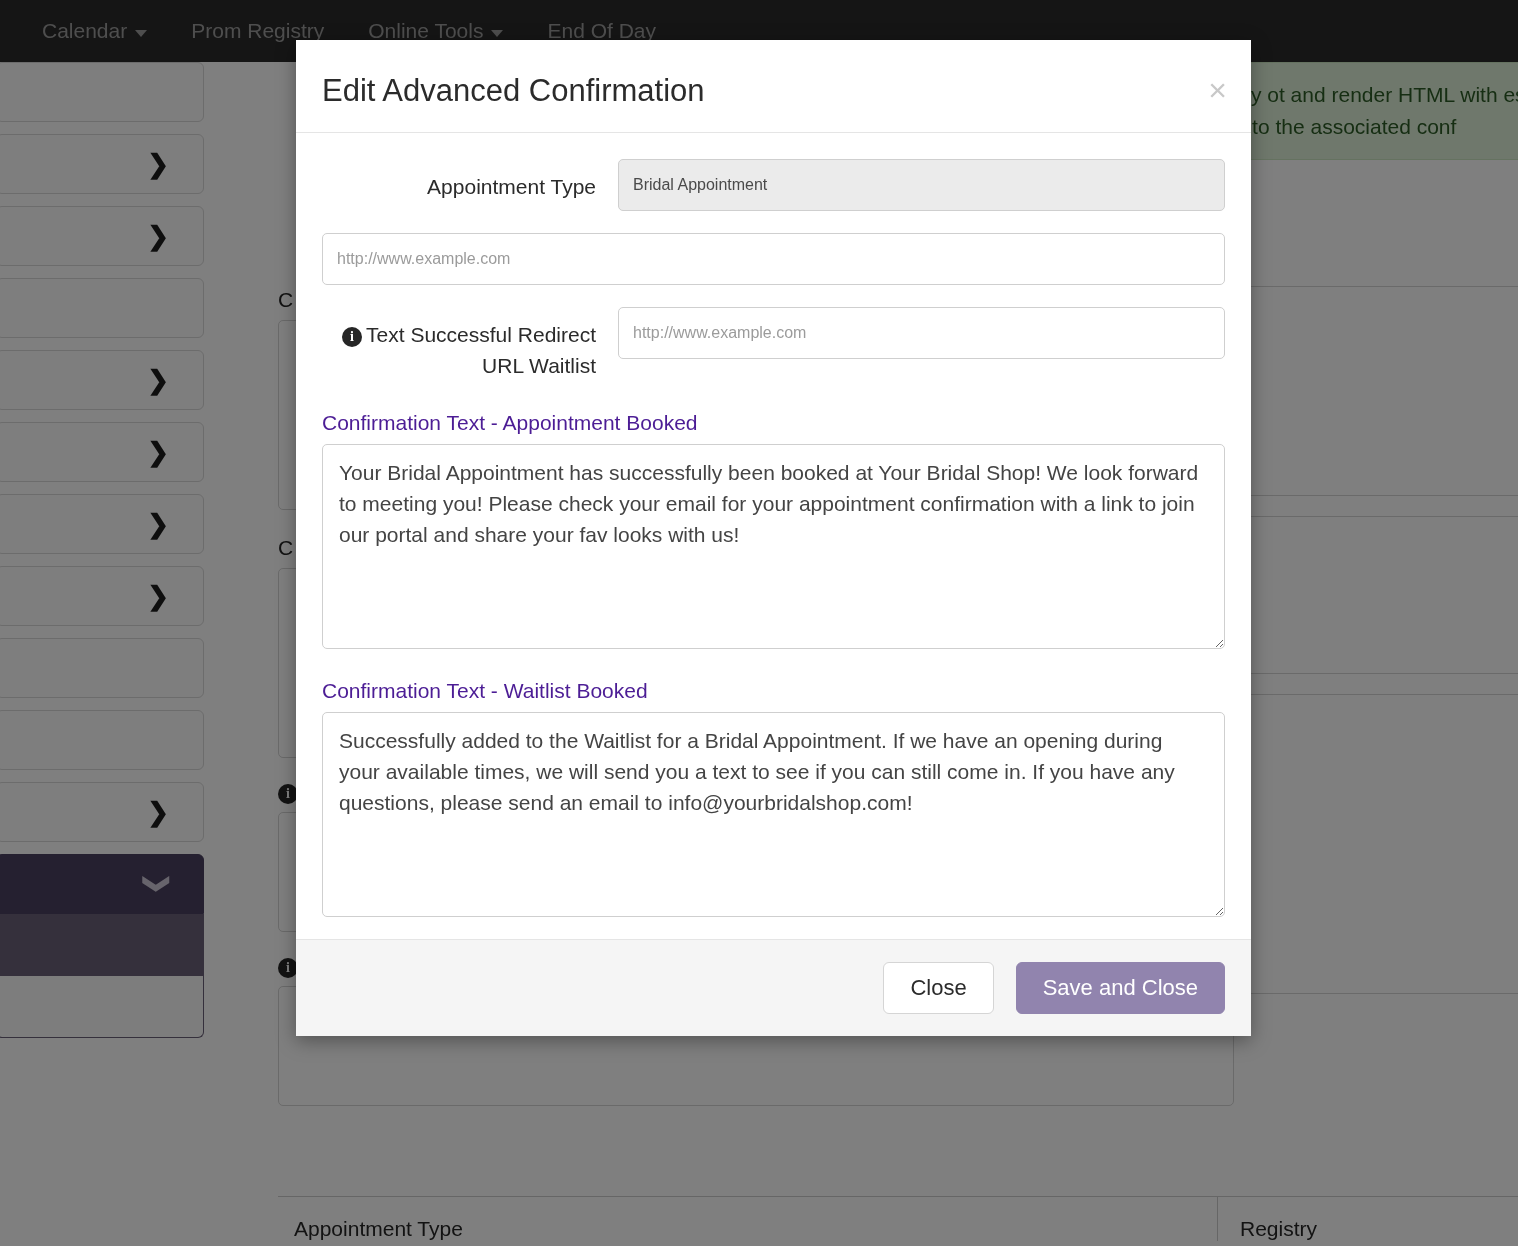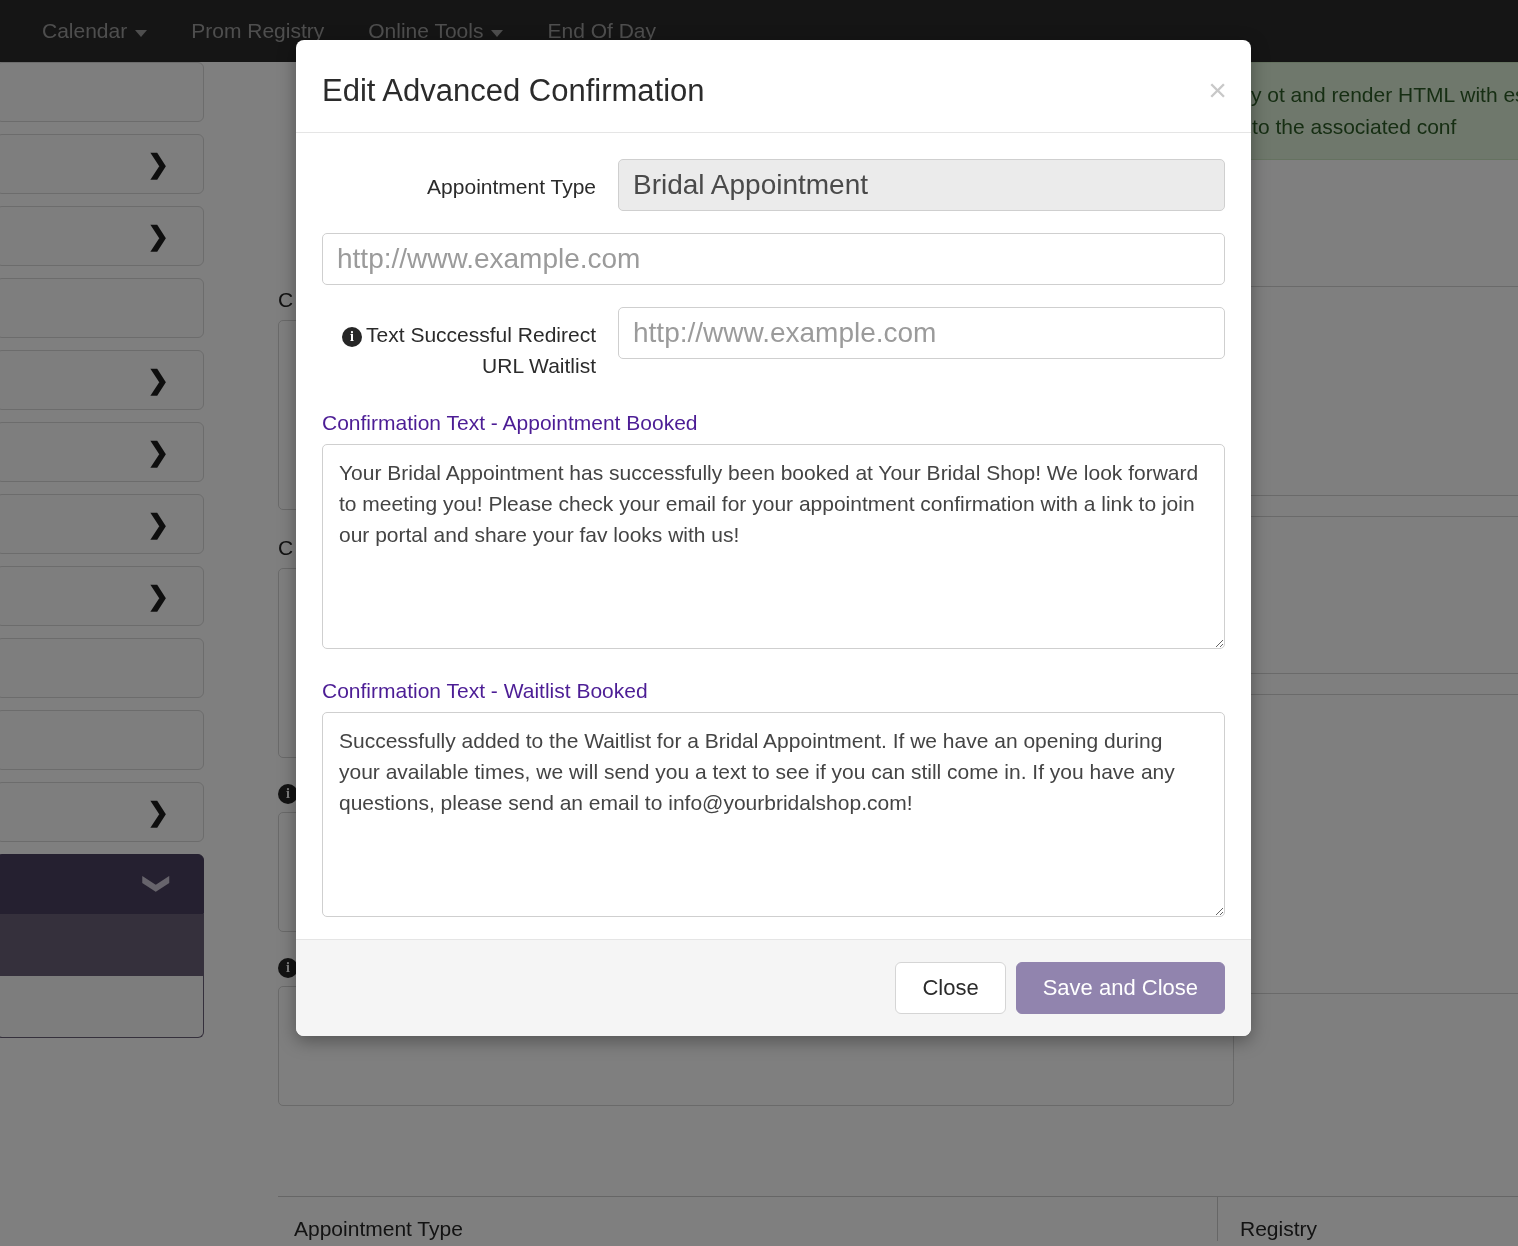--- a/index.html
+++ b/index.html
@@ -168,21 +168,21 @@
     background: rgba(0,0,0,0.5);
     z-index: 50;
   }
 
   
   .modal {
     position: absolute;
     left: 296px; top: 40px;
     width: 955px;
     background: #ffffff;
-    border-radius: 8px;
+    border-radius: 0;
     box-shadow: 0 5px 18px rgba(0,0,0,0.35);
     z-index: 60;
     overflow: hidden;
   }
   .modal-header {
     position: relative;
     padding: 34px 30px 24px 26px;
     border-bottom: 1px solid #e5e5e5;
   }
   .modal-title {
@@ -235,21 +235,21 @@
     vertical-align: 1px;
     margin-right: 4px;
   }
 
   input.txt {
     width: 100%;
     height: 52px;
     border: 1px solid #cfcfcf;
     border-radius: 5px;
     padding: 0 14px;
-    font-size: 28px;
+    font-size: 16px;
     color: #333;
     font-family: "Liberation Sans", sans-serif;
     background: #fff;
   }
   input.txt::placeholder { color: #9b9b9b; }
   input.txt.disabled {
     background: #ebebeb;
     color: #4a4a4a;
     border-color: #cfcfcf;
   }
@@ -273,21 +273,21 @@
     resize: vertical;
     background: #fff;
   }
 
   .modal-footer {
     background: #f5f5f5;
     border-top: 1px solid #e5e5e5;
     padding: 22px 26px;
     display: flex;
     justify-content: flex-end;
-    gap: 10px;
+    gap: 22px;
   }
   .btn {
     font-size: 22px;
     border-radius: 6px;
     padding: 12px 26px;
     cursor: pointer;
     font-family: "Liberation Sans", sans-serif;
     line-height: 1.2;
   }
   .btn-default {

